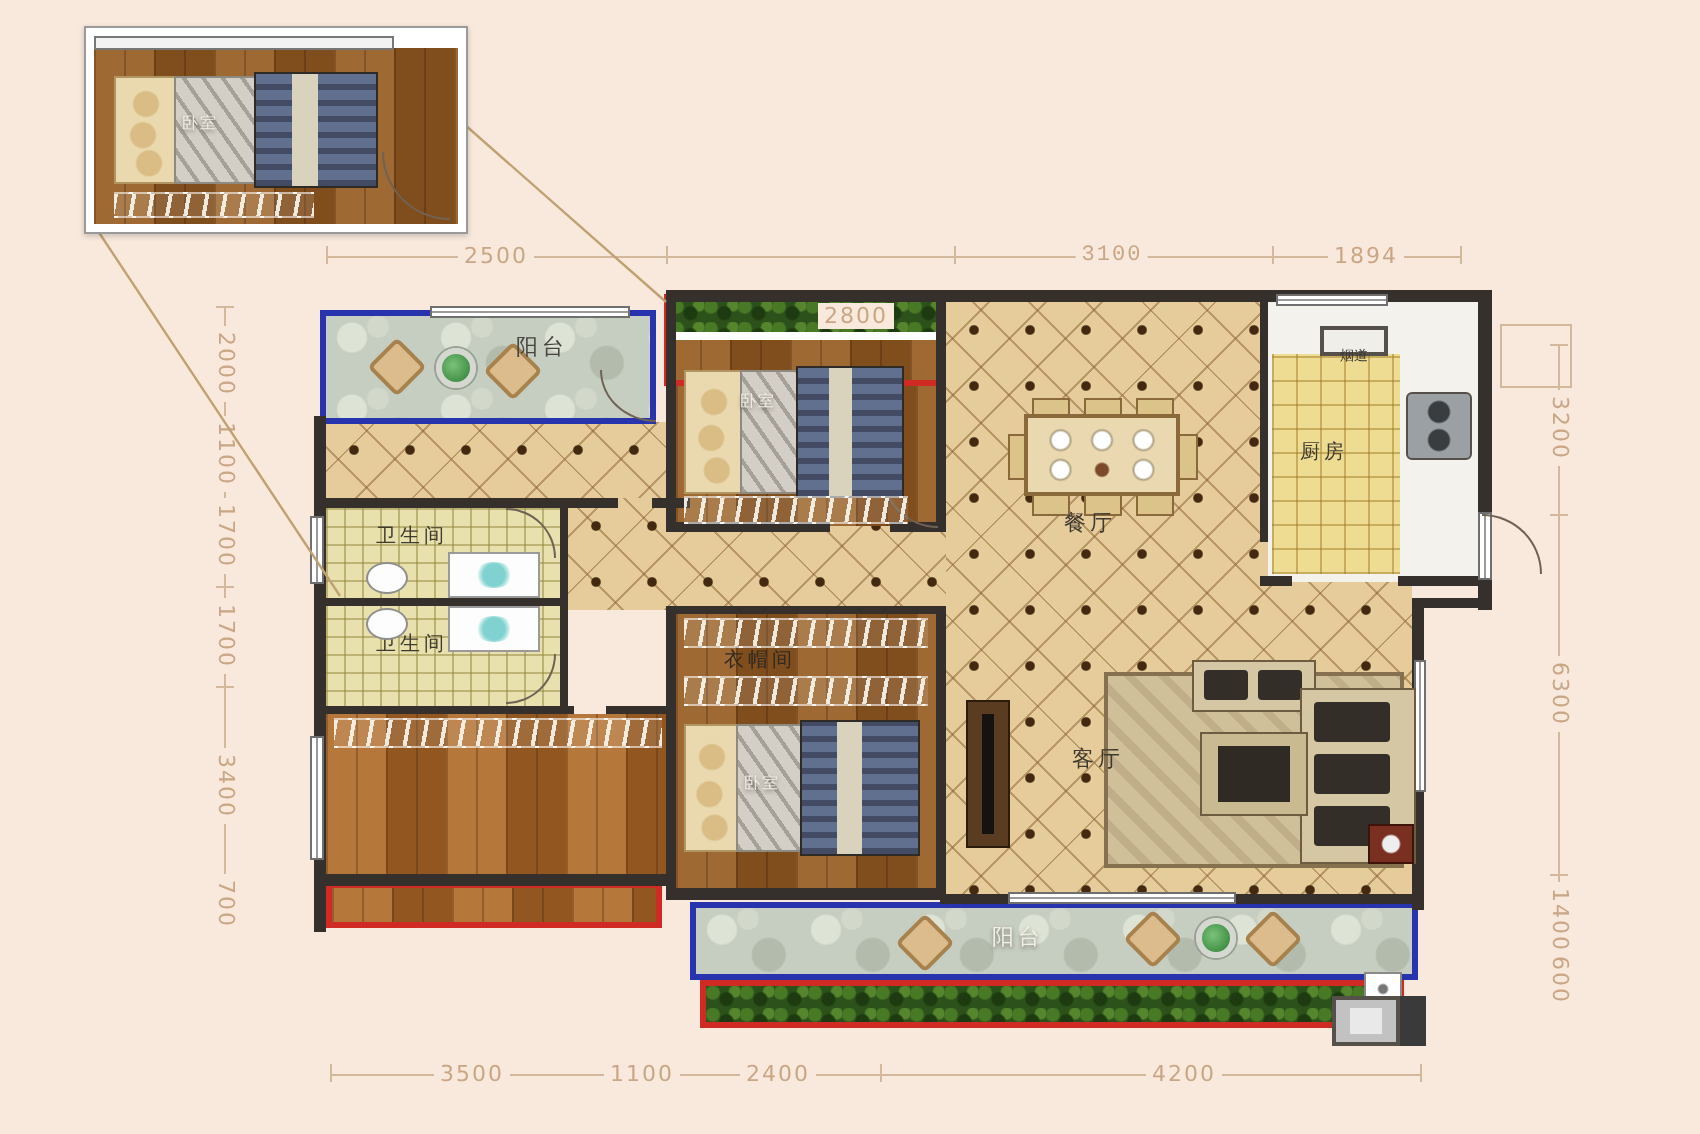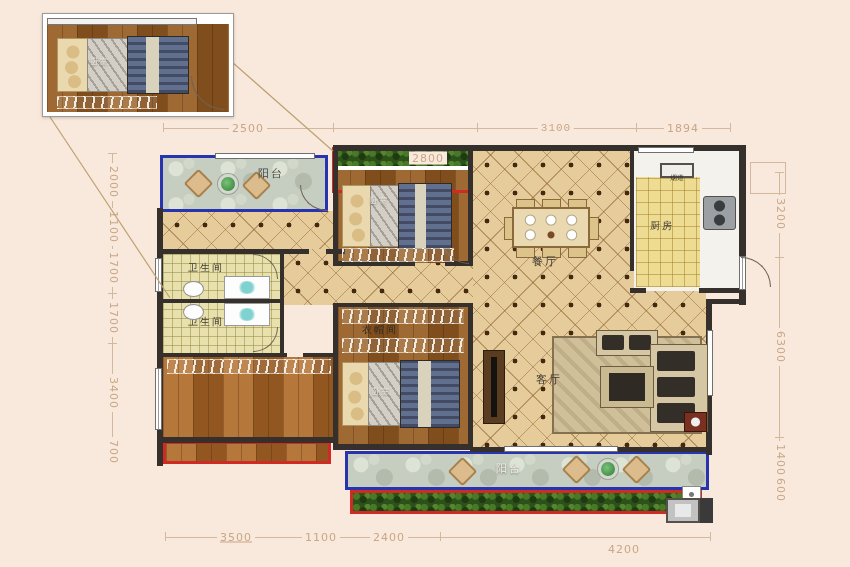--- a/index.html
+++ b/index.html
@@ -224,24 +224,24 @@
   <span class="dim" style="left:428px;top:128px;margin-top:30px;">2800</span>
   <span class="dim" style="left:556px;top:128px;font-family:Liberation Mono, monospace;">3100</span>
   <span class="dim" style="left:683px;top:128px;">1894</span>
 
   <div class="dline" style="left:165px;top:537px;width:545px;height:1px;"></div>
   <div class="dtickv" style="left:165px;top:532px;"></div>
   <div class="dtickv" style="left:305px;top:532px;"></div>
   <div class="dtickv" style="left:337px;top:532px;"></div>
   <div class="dtickv" style="left:440px;top:532px;"></div>
   <div class="dtickv" style="left:710px;top:532px;"></div>
-  <span class="dim" style="left:236px;top:537px;text-decoration:underline;">3500</span>
+  <span class="dim" style="left:236px;top:537px;">3500</span>
   <span class="dim" style="left:321px;top:537px;">1100</span>
   <span class="dim" style="left:389px;top:537px;">2400</span>
-  <span class="dim" style="left:624px;top:537px;margin-top:12px;">4200</span>
+  <span class="dim" style="left:592px;top:537px;">4200</span>
 
   <div class="dline" style="left:112px;top:153px;width:1px;height:309px;"></div>
   <div class="dtickh" style="left:108px;top:153px;"></div>
   <div class="dtickh" style="left:108px;top:211px;"></div>
   <div class="dtickh" style="left:108px;top:243px;"></div>
   <div class="dtickh" style="left:108px;top:293px;"></div>
   <div class="dtickh" style="left:108px;top:343px;"></div>
   <div class="dtickh" style="left:108px;top:442px;"></div>
   <div class="dtickh" style="left:108px;top:462px;"></div>
   <span class="dim side" style="left:113px;top:182px;">2000</span>

